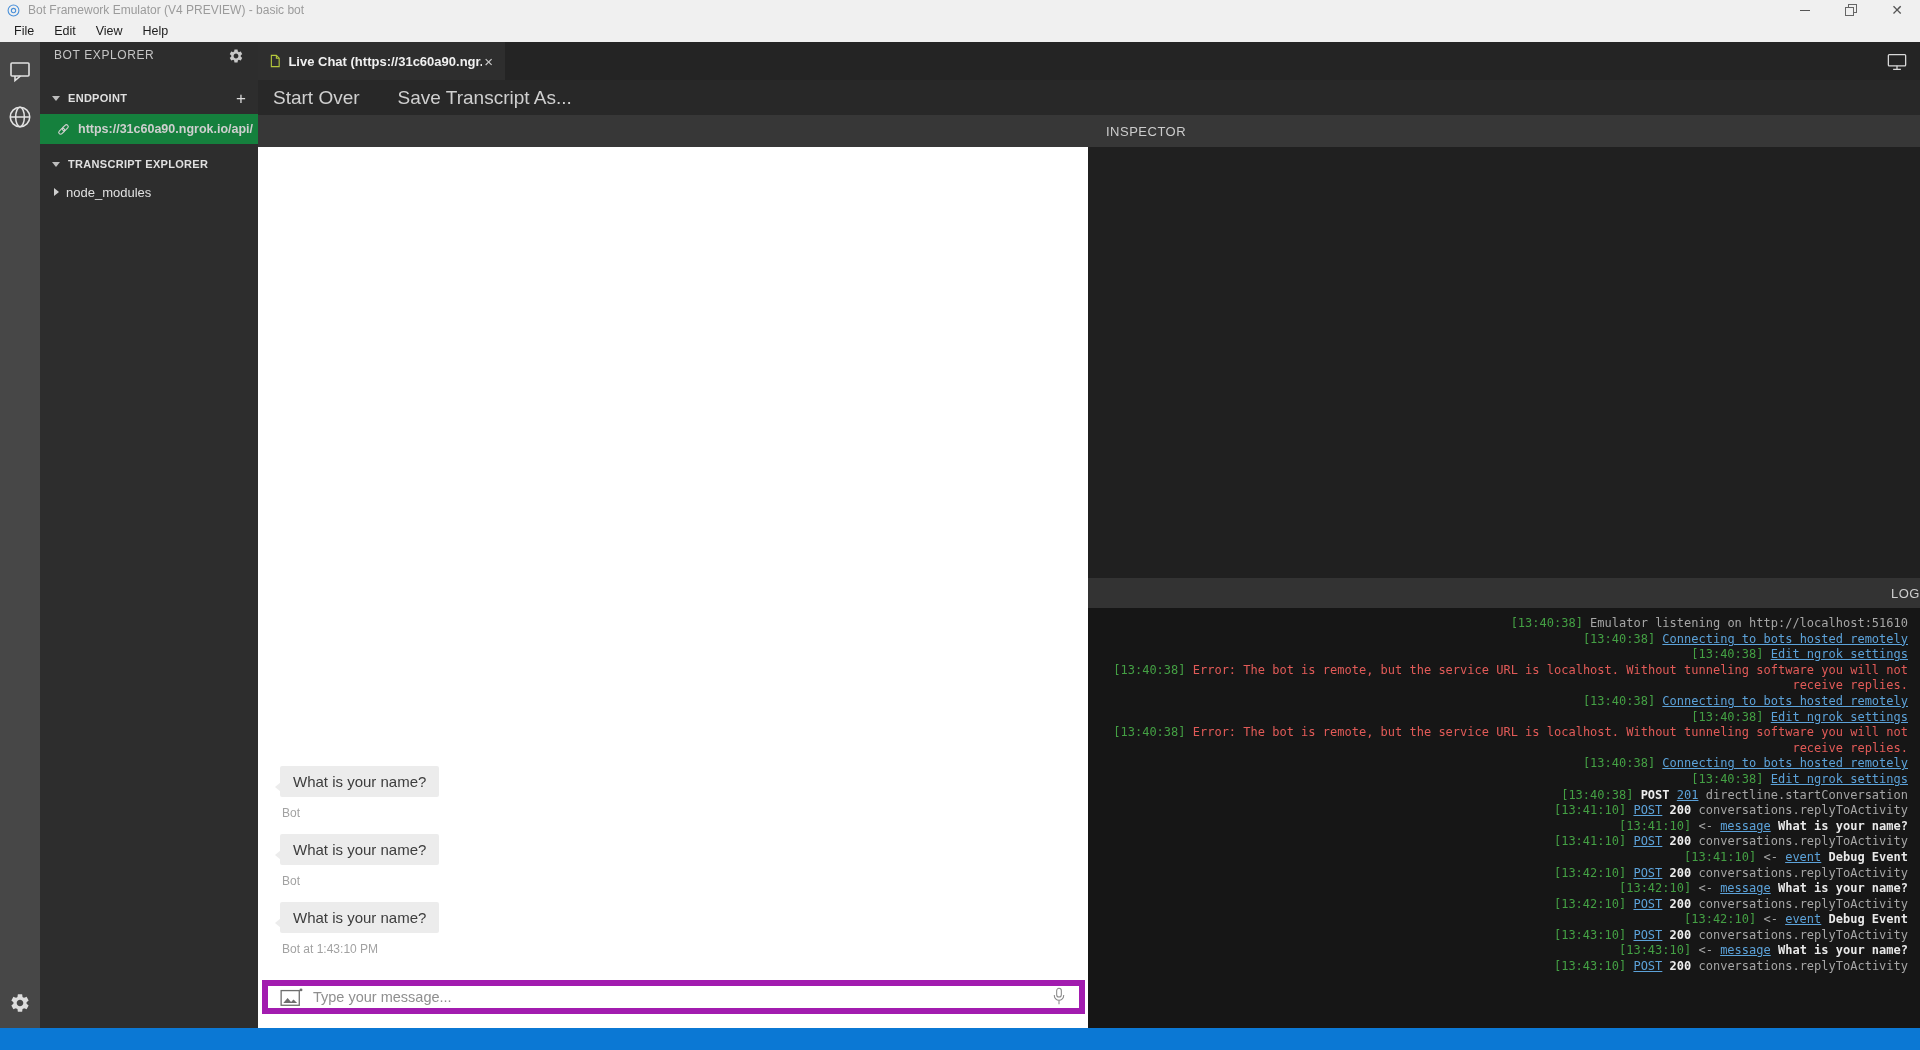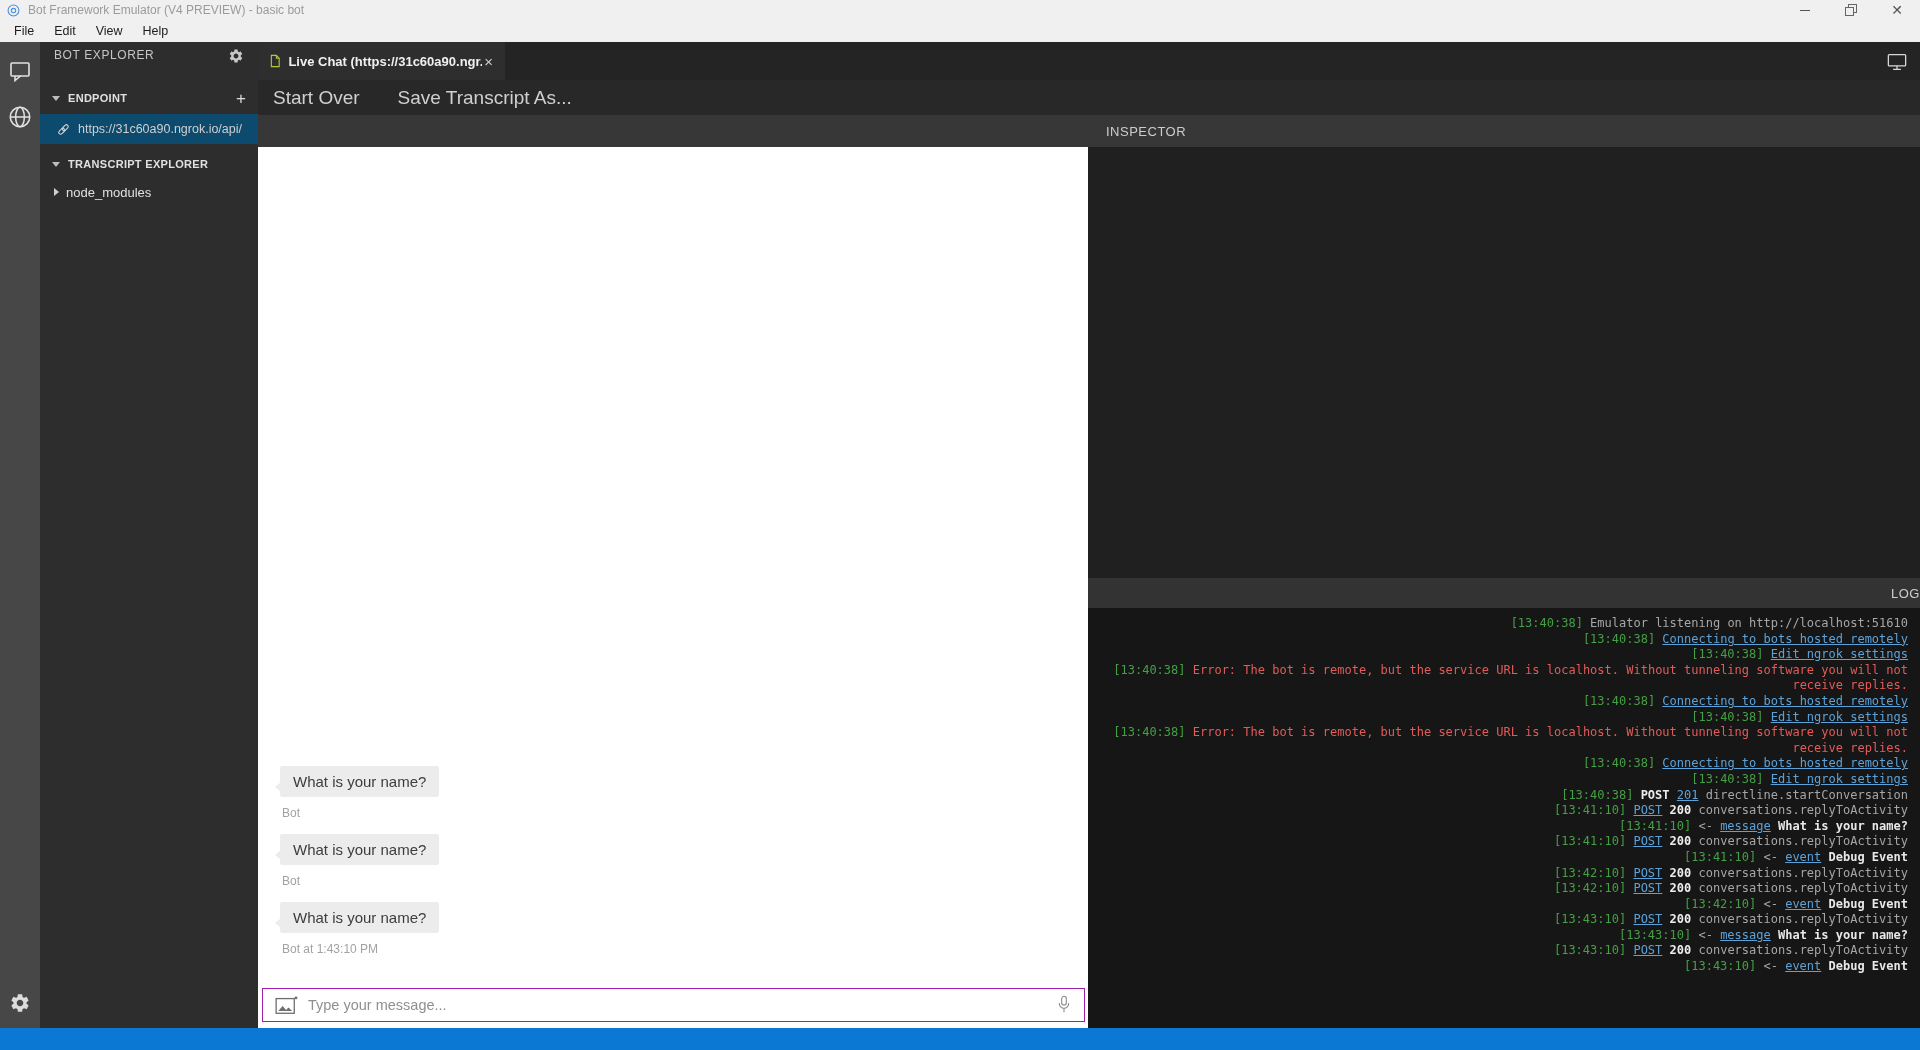--- a/index.html
+++ b/index.html
@@ -31,21 +31,21 @@
   
   .explorer { left:40px; top:0; width:218px; height:986px; background:#2d2d2d; }
   .exp-header { height:30px; margin-top:6px; padding:0 14px; display:flex; align-items:flex-start; }
   .exp-title { font-size:12px; color:#c5c5c5; letter-spacing:.6px; }
   .exp-gear { margin-left:auto; display:flex; }
   .exp-row { height:28px; display:flex; align-items:center; padding:0 12px; margin-top:6px; }
   .tri-down { width:0; height:0; border-left:4px solid transparent; border-right:4px solid transparent; border-top:5px solid #bdbdbd; }
   .tri-right { width:0; height:0; border-top:4px solid transparent; border-bottom:4px solid transparent; border-left:5px solid #cfcfcf; }
   .section-label { font-size:11px; font-weight:bold; color:#e0e0e0; letter-spacing:.3px; margin-left:8px; }
   .plus-btn { margin-left:auto; font-size:17px; color:#dcdcdc; line-height:1; }
-  .endpoint-row { height:30px; margin-top:2px; background:#0c4a6e; display:flex; align-items:center; padding:0 4px 0 16px; color:#cfcfcf; font-size:12.5px; white-space:nowrap; overflow:hidden; }
+  .endpoint-row { height:30px; margin-top:2px; background:#15803d; display:flex; align-items:center; padding:0 4px 0 16px; color:#cfcfcf; font-size:12.5px; white-space:nowrap; overflow:hidden;font-weight:bold; }
   .endpoint-url { margin-left:7px; }
   .node-row { height:28px; display:flex; align-items:center; padding:0 14px; }
   .node-label { font-size:13px; color:#e0e0e0; margin-left:7px; }
 
   
   .tabstrip { left:258px; top:0; width:1662px; height:38px; background:#242424; display:flex; align-items:center; }
   .tab { width:247px; height:38px; background:#2e2e2e; display:flex; align-items:center; padding:0 10px; }
   .tab-label { color:#f0f0f0; font-size:13px; font-weight:bold; margin-left:7px; white-space:nowrap; overflow:hidden; }
   .tab-close { margin-left:auto; color:#cccccc; font-size:15px; padding:0 2px; }
   .presentation-btn { margin-left:auto; margin-right:12px; display:flex; }
@@ -57,21 +57,21 @@
   
   .subhead { left:258px; top:73px; width:1662px; height:32px; background:#373737; }
   .inspector-title { position:absolute; left:848px; top:0; height:32px; display:flex; align-items:center; font-size:13px; color:#cccccc; letter-spacing:.5px; }
 
   
   .chat-panel { left:258px; top:105px; width:830px; height:881px; background:#ffffff; }
   .chat-messages { position:absolute; left:22px; bottom:58px; }
   .bubble { position:relative; background:#ececec; color:#3d3d3d; font-size:15px; padding:7px 13px; border-radius:2px; width:fit-content; margin-bottom:9px; }
   .bubble::before { content:""; position:absolute; left:-5px; bottom:5px; border-top:5px solid transparent; border-bottom:5px solid transparent; border-right:6px solid #ececec; }
   .msg-meta { font-size:12px; color:#a2a2a2; margin:0 0 14px 2px; }
-  .chat-input { position:absolute; left:4px; right:3px; bottom:6px; height:34px; background:#fff; border:1px solid #a21caf; display:flex; align-items:center; padding:0 12px; }
+  .chat-input { position:absolute; left:4px; right:3px; bottom:14px; height:34px; background:#fff; border:6px solid #a21caf; display:flex; align-items:center; padding:0 12px; }
   .input-field { flex:1; border:none; outline:none; font-size:14.5px; color:#333; margin-left:10px; font-family:"Liberation Sans",sans-serif; background:transparent; }
   .input-field::placeholder { color:#8f8f8f; }
 
   
   .inspector-body { left:1088px; top:105px; width:832px; height:431px; background:#202020; }
   .log-header { left:1088px; top:536px; width:832px; height:30px; background:#333333; display:flex; align-items:center; padding-left:18px; font-size:13px; color:#cfcfcf; letter-spacing:.5px;justify-content:flex-end; }
   .log-body { left:1088px; top:566px; width:832px; height:420px; background:#161616; font-family:"DejaVu Sans Mono",monospace; font-size:12px; line-height:15.6px; padding:8px 12px 0 14px; overflow:hidden; }
   .log-line { white-space:pre-wrap; word-wrap:break-word;text-align:right; }
   .seg-ts    { color:#44a044; }
   .seg-text  { color:#a6a6a6; }
@@ -244,24 +244,24 @@
         <div class="log-line"><span class="seg-ts">[13:40:38]</span> <span class="seg-link">Edit ngrok settings</span></div>
         <div class="log-line"><span class="seg-ts">[13:40:38]</span> <span class="seg-error">Error: The bot is remote, but the service URL is localhost. Without tunneling software you will not receive replies.</span></div>
         <div class="log-line"><span class="seg-ts">[13:40:38]</span> <span class="seg-link">Connecting to bots hosted remotely</span></div>
         <div class="log-line"><span class="seg-ts">[13:40:38]</span> <span class="seg-link">Edit ngrok settings</span></div>
         <div class="log-line"><span class="seg-ts">[13:40:38]</span> <span class="seg-bold">POST</span> <span class="seg-link">201</span> <span class="seg-text">directline.startConversation</span></div>
         <div class="log-line"><span class="seg-ts">[13:41:10]</span> <span class="seg-link">POST</span> <span class="seg-bold">200</span> <span class="seg-text">conversations.replyToActivity</span></div>
         <div class="log-line"><span class="seg-ts">[13:41:10]</span> <span class="seg-text">&lt;-</span> <span class="seg-link">message</span> <span class="seg-msg">What is your name?</span></div>
         <div class="log-line"><span class="seg-ts">[13:41:10]</span> <span class="seg-link">POST</span> <span class="seg-bold">200</span> <span class="seg-text">conversations.replyToActivity</span></div>
         <div class="log-line"><span class="seg-ts">[13:41:10]</span> <span class="seg-text">&lt;-</span> <span class="seg-link">event</span> <span class="seg-msg">Debug Event</span></div>
         <div class="log-line"><span class="seg-ts">[13:42:10]</span> <span class="seg-link">POST</span> <span class="seg-bold">200</span> <span class="seg-text">conversations.replyToActivity</span></div>
+        <div class="log-line"><span class="seg-ts">[13:42:10]</span> <span class="seg-text">&lt;-</span> <span class="seg-link">message</span> <span class="seg-msg">What is your name?</span></div>
         <div class="log-line"><span class="seg-ts">[13:42:10]</span> <span class="seg-link">POST</span> <span class="seg-bold">200</span> <span class="seg-text">conversations.replyToActivity</span></div>
         <div class="log-line"><span class="seg-ts">[13:42:10]</span> <span class="seg-text">&lt;-</span> <span class="seg-link">event</span> <span class="seg-msg">Debug Event</span></div>
         <div class="log-line"><span class="seg-ts">[13:43:10]</span> <span class="seg-link">POST</span> <span class="seg-bold">200</span> <span class="seg-text">conversations.replyToActivity</span></div>
         <div class="log-line"><span class="seg-ts">[13:43:10]</span> <span class="seg-text">&lt;-</span> <span class="seg-link">message</span> <span class="seg-msg">What is your name?</span></div>
         <div class="log-line"><span class="seg-ts">[13:43:10]</span> <span class="seg-link">POST</span> <span class="seg-bold">200</span> <span class="seg-text">conversations.replyToActivity</span></div>
-        <div class="log-line"><span class="seg-ts">[13:43:10]</span> <span class="seg-text">&lt;-</span> <span class="seg-link">event</span> <span class="seg-msg">Debug Event</span></div>
       </div>
     </div>
 
 </div>
 
 <div class="abs statusbar"></div>
 
 </body></html>

